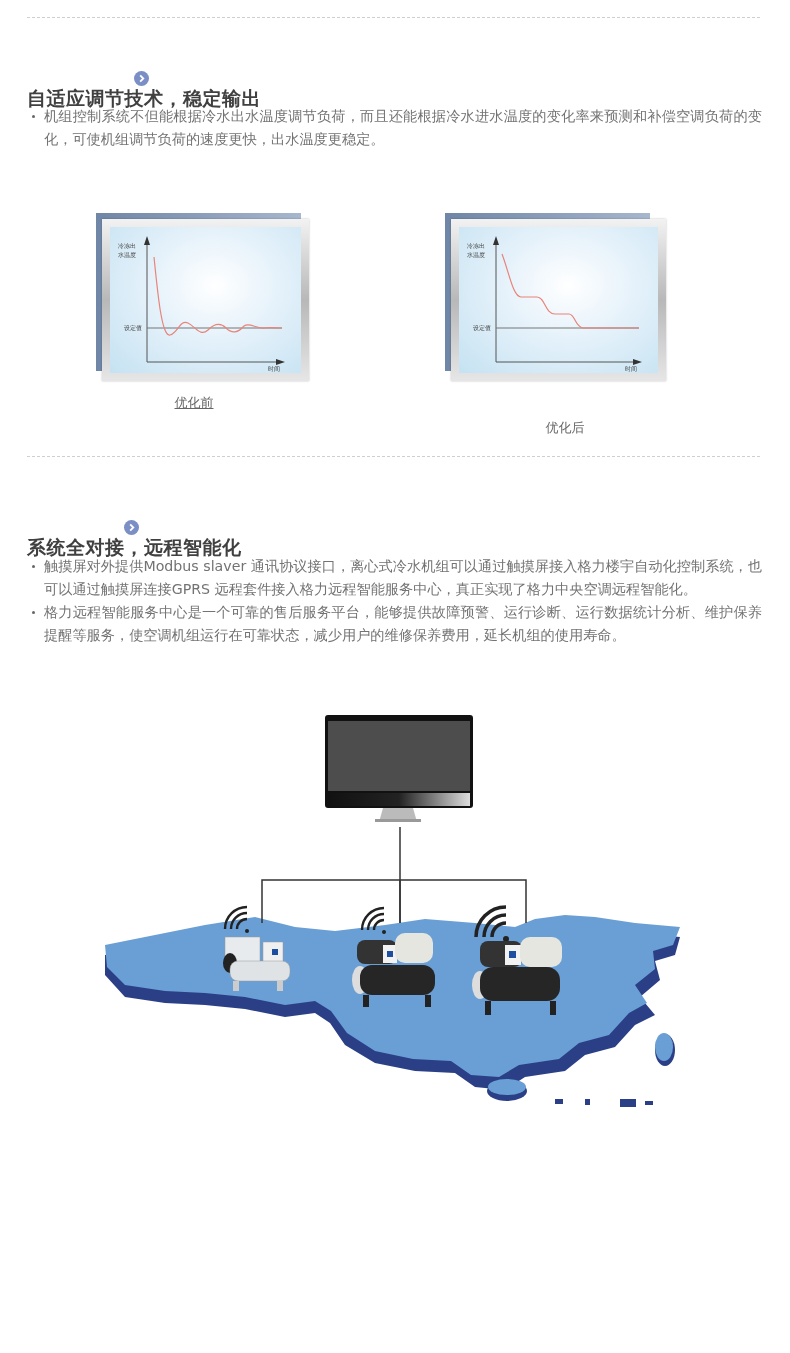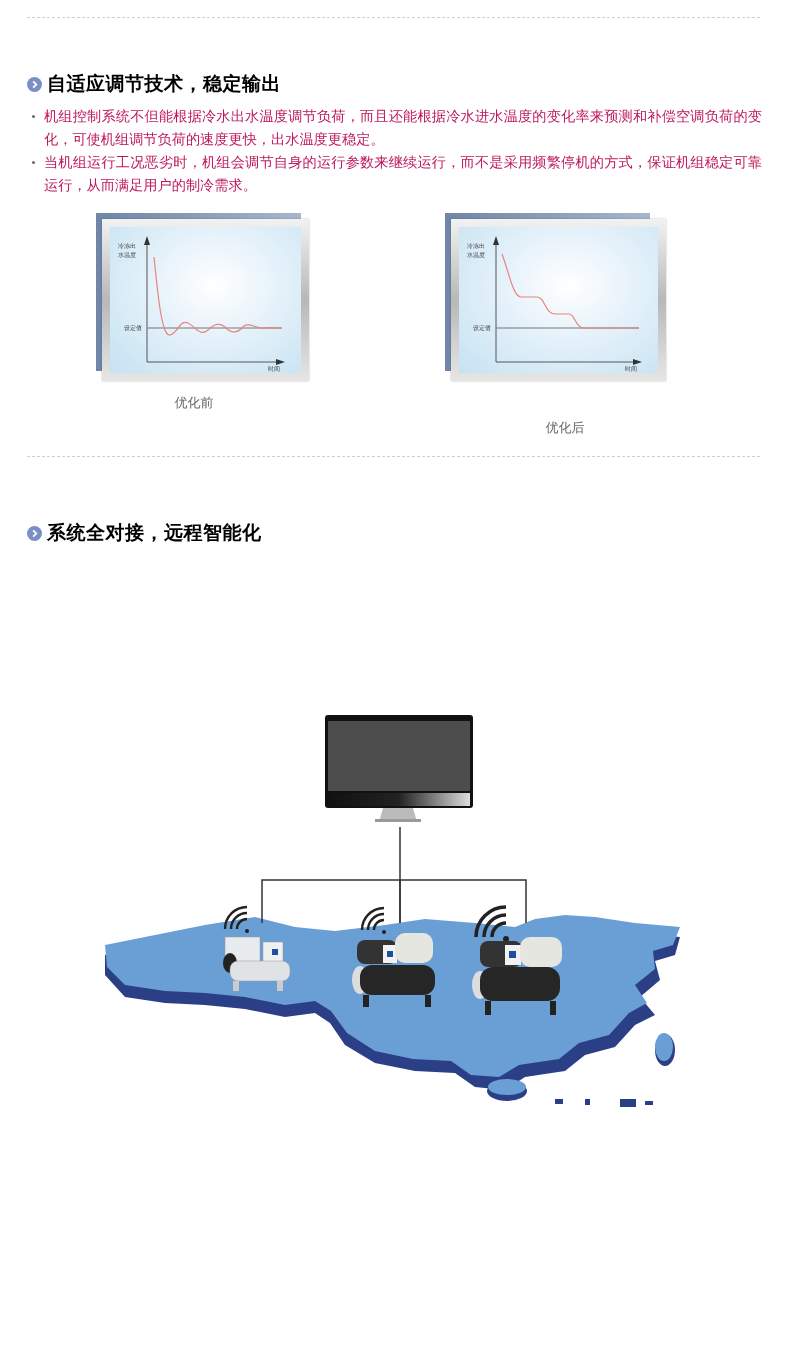--- a/index.html
+++ b/index.html
@@ -1,28 +1,28 @@
 <!DOCTYPE html>
 <html><head>
 <meta charset="utf-8">
 <style>
   html, body { margin:0; padding:0; background:#ffffff; }
   body { width:790px; height:1353px; position:relative; overflow:hidden;
          font-family:"DejaVu Sans", "Liberation Sans", sans-serif; color:#555; }
   .divider { position:absolute; left:27px; width:733px; height:0;
              border-top:1px dashed #cfcfcf; }
   .sec-title { position:absolute; left:27px; display:flex; align-items:center;
-               font-size:19px; font-weight:bold; color:#000000; letter-spacing:0.5px; }
+               font-size:19px; font-weight:bold; color:#404040; letter-spacing:0.5px;flex-direction:column; }
   .sec-icon { width:15px; height:15px; border-radius:50%; background:#7b8fc6;
               display:inline-flex; align-items:center; justify-content:center;
               margin-right:5px; }
   .sec-icon svg { width:9px; height:9px; }
   .bullets { position:absolute; left:30px; width:732px; margin:0; padding:0; list-style:none; }
   .bullets li { position:relative; padding-left:14px; font-size:14.2px; line-height:23px;
-                color:#be185d; text-align:justify; }
+                color:#737373; text-align:justify; }
   .bullets li::before { content:""; position:absolute; left:2px; top:10px; width:3px; height:3px;
                         border-radius:50%; background:#666; }
   .chart-wrap { position:absolute; width:215px; height:170px; }
   .chart-back { position:absolute; left:0; top:0; width:205px; height:158px;
                 background:linear-gradient(90deg,#6f86a6,#a7b7cd); }
   .chart-frame { position:absolute; left:6px; top:6px; width:207px; height:162px;
                  background:linear-gradient(180deg,#f2f2f2 0%,#b8b8b8 50%,#e6e6e6 100%);
                  box-shadow:0 0 2px rgba(0,0,0,0.25); }
   .chart-inner { position:absolute; left:8px; top:8px; width:191px; height:146px;
                  background:radial-gradient(ellipse at 55% 40%,#ffffff 0%,#e4f1fa 45%,#c5e2f2 100%); }
@@ -38,21 +38,20 @@
 <div class="sec-title" style="top:71px;">
   <span class="sec-icon">
     <svg viewBox="0 0 10 10">
         <path d="M3.5 1.5 L7 5 L3.5 8.5" stroke="#fff" stroke-width="2" fill="none"></path>
       </svg>
   </span>
   <span>自适应调节技术，稳定输出</span>
 </div>
 <ul class="bullets" style="top:105px;">
   <li>机组控制系统不但能根据冷水出水温度调节负荷，而且还能根据冷水进水温度的变化率来预测和补偿空调负荷的变化，可使机组调节负荷的速度更快，出水温度更稳定。</li>
-  <li>当机组运行工况恶劣时，机组会调节自身的运行参数来继续运行，而不是采用频繁停机的方式，保证机组稳定可靠运行，从而满足用户的制冷需求。</li>
 </ul>
 
 <div class="chart-wrap" style="left:96px; top:213px;">
   <div class="chart-back"></div>
   <div class="chart-frame">
     <div class="chart-inner">
       <svg width="191" height="146" viewBox="0 0 191 146">
         <line x1="37" y1="12" x2="37" y2="135" stroke="#555" stroke-width="1"></line>
         <polygon points="34,18 37,9 40,18" fill="#333"></polygon>
         <line x1="37" y1="135" x2="172" y2="135" stroke="#555" stroke-width="1"></line>
@@ -62,21 +61,21 @@
       </svg>
       <div style="position:absolute; left:8px; top:14px; font-size:6px; line-height:9px; color:#444;">
         <div>冷冻出</div>
         <div>水温度</div>
       </div>
       <div style="position:absolute; left:14px; top:97px; font-size:6px; color:#444;">设定值</div>
       <div style="position:absolute; left:158px; top:138px; font-size:6px; color:#444;">时间</div>
     </div>
   </div>
 </div>
-<div class="caption" style="left:144px; top:394px;">优化前</div>
+<div class="caption" style="left:144px; top:394px;text-decoration:underline;">优化前</div>
 
 <div class="chart-wrap" style="left:445px; top:213px;">
   <div class="chart-back"></div>
   <div class="chart-frame" style="width:215px;">
     <div class="chart-inner" style="width:199px;">
       <svg width="199" height="146" viewBox="0 0 199 146">
         <line x1="37" y1="12" x2="37" y2="135" stroke="#555" stroke-width="1"></line>
         <polygon points="34,18 37,9 40,18" fill="#333"></polygon>
         <line x1="37" y1="135" x2="180" y2="135" stroke="#555" stroke-width="1"></line>
         <polygon points="174,132 183,135 174,138" fill="#333"></polygon>
@@ -98,20 +97,22 @@
 
 <div class="sec-title" style="top:520px;justify-content:center;">
   <span class="sec-icon">
     <svg viewBox="0 0 10 10">
         <path d="M3.5 1.5 L7 5 L3.5 8.5" stroke="#fff" stroke-width="2" fill="none"></path>
       </svg>
   </span>
   <span>系统全对接，远程智能化</span>
 </div>
 <ul class="bullets" style="top:555px;">
+  <li>触摸屏对外提供Modbus slaver 通讯协议接口，离心式冷水机组可以通过触摸屏接入格力楼宇自动化控制系统，也可以通过触摸屏连接GPRS 远程套件接入格力远程智能服务中心，真正实现了格力中央空调远程智能化。</li>
+  <li>格力远程智能服务中心是一个可靠的售后服务平台，能够提供故障预警、运行诊断、运行数据统计分析、维护保养提醒等服务，使空调机组运行在可靠状态，减少用户的维修保养费用，延长机组的使用寿命。</li>
 </ul>
 
 <div class="diagram">
   <svg width="600" height="420" viewBox="0 0 600 420">
 
     <path d="M10 250 L60 240 L110 230 L160 222 L200 232 L240 236 L290 230 L330 224 L380 228 L420 232 L440 226 L470 222 L500 224 L540 228 L585 232 L580 250 L560 256 L565 275 L545 292 L560 310 L540 320 L520 342 L490 350 L470 366 L430 372 L410 385 L380 382 L360 368 L320 366 L280 358 L250 340 L235 318 L220 308 L190 312 L150 304 L110 300 L70 298 L30 292 L10 270 Z" fill="#2b3f86"></path>
 
     <path d="M10 240 L60 230 L110 220 L160 212 L200 222 L240 226 L290 220 L330 214 L380 218 L420 222 L440 214 L470 210 L500 212 L540 218 L585 222 L578 240 L558 246 L560 264 L540 280 L552 298 L534 308 L514 330 L484 338 L464 354 L424 360 L404 372 L376 370 L356 356 L318 354 L280 346 L252 328 L236 306 L220 296 L190 300 L150 292 L110 288 L70 286 L30 280 L12 262 Z" fill="#6a9fd6"></path>
 
     <ellipse cx="412" cy="386" rx="20" ry="10" fill="#2b3f86"></ellipse>

